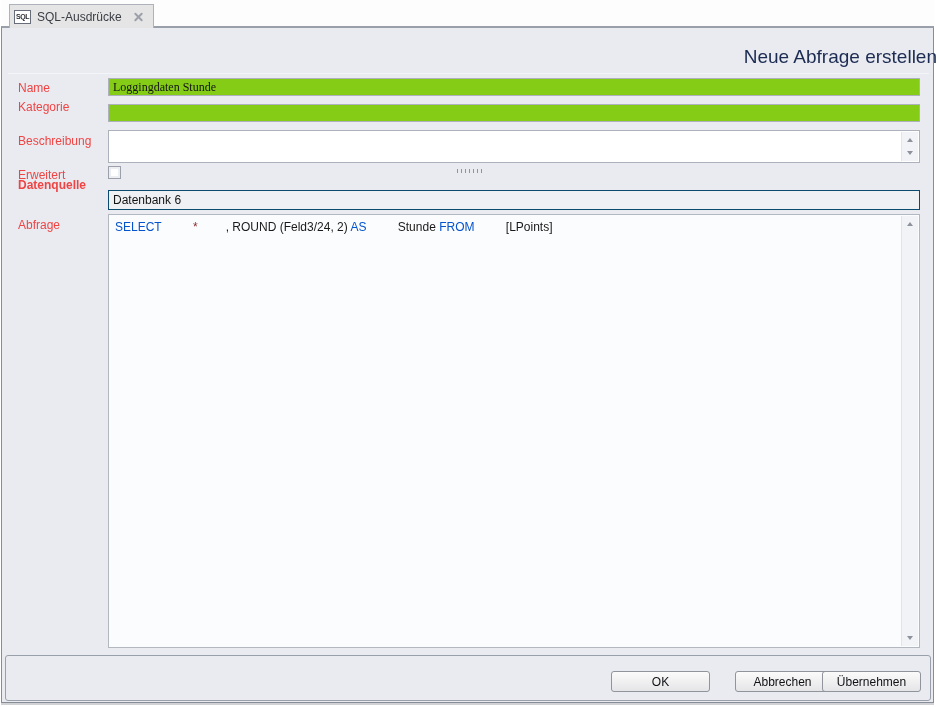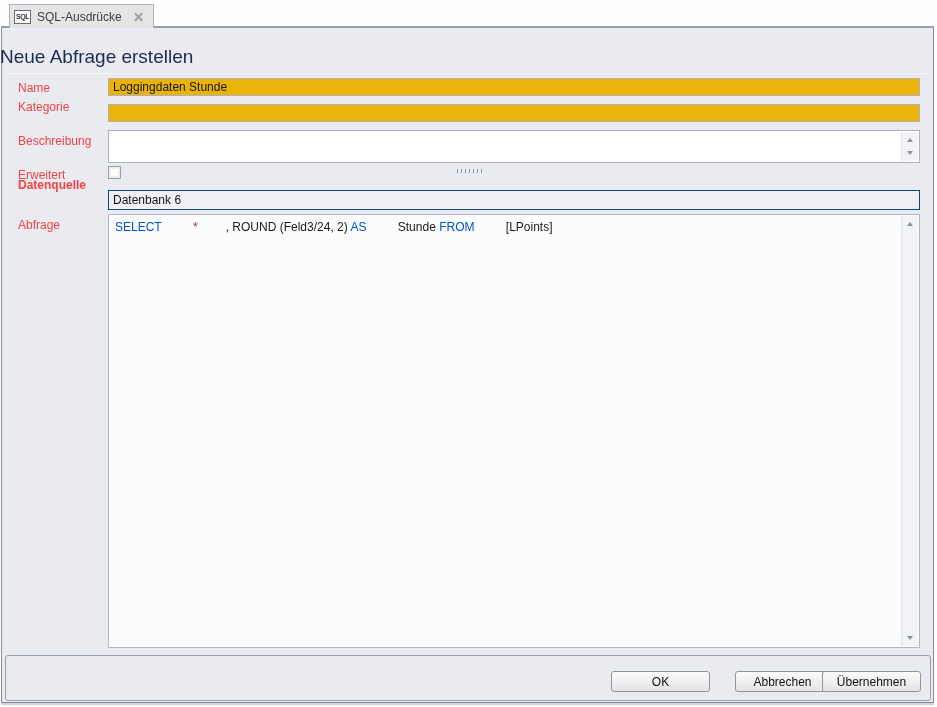--- a/index.html
+++ b/index.html
@@ -29,30 +29,30 @@
   }
   .tab-close::before{transform:rotate(45deg);}
   .tab-close::after{transform:rotate(-45deg);}
   
   .panel{
     position:absolute;left:1px;right:3px;top:27px;bottom:4px;
     background:#e9ebf1;border:1px solid #878d97;border-top:1px solid #9aa0aa;
     box-sizing:border-box;box-shadow:0 2px 0 rgba(150,155,165,.45);
   }
   .page-title{
-    position:absolute;top:46px;left:0;right:0;text-align:left;
+    position:absolute;top:46px;left:0;right:0;text-align:right;
     font-size:19px;color:#1c2b52;
   }
   .title-sep{position:absolute;top:73px;left:8px;right:8px;height:1px;background:#f3f5f9;}
   
   .lbl{position:absolute;left:18px;font-size:12px;color:#ef4444;white-space:nowrap;}
   .field{
     position:absolute;left:108px;width:812px;box-sizing:border-box;
-    border:1px solid #adb1bb;background:#eab308;
-    font-family:Liberation Sans, sans-serif;font-size:12px;color:#141414;
+    border:1px solid #adb1bb;background:#84cc16;
+    font-family:Liberation Serif, serif;font-size:12px;color:#141414;
     padding:1px 4px;outline:none;
   }
   .textarea-box{
     position:absolute;left:108px;width:812px;box-sizing:border-box;
     border:1px solid #adb1bb;background:#ffffff;
   }
   .vscroll{
     position:absolute;top:1px;bottom:1px;right:1px;width:16px;
     background:#f2f3f6;border-left:1px solid #e2e4e9;
   }

